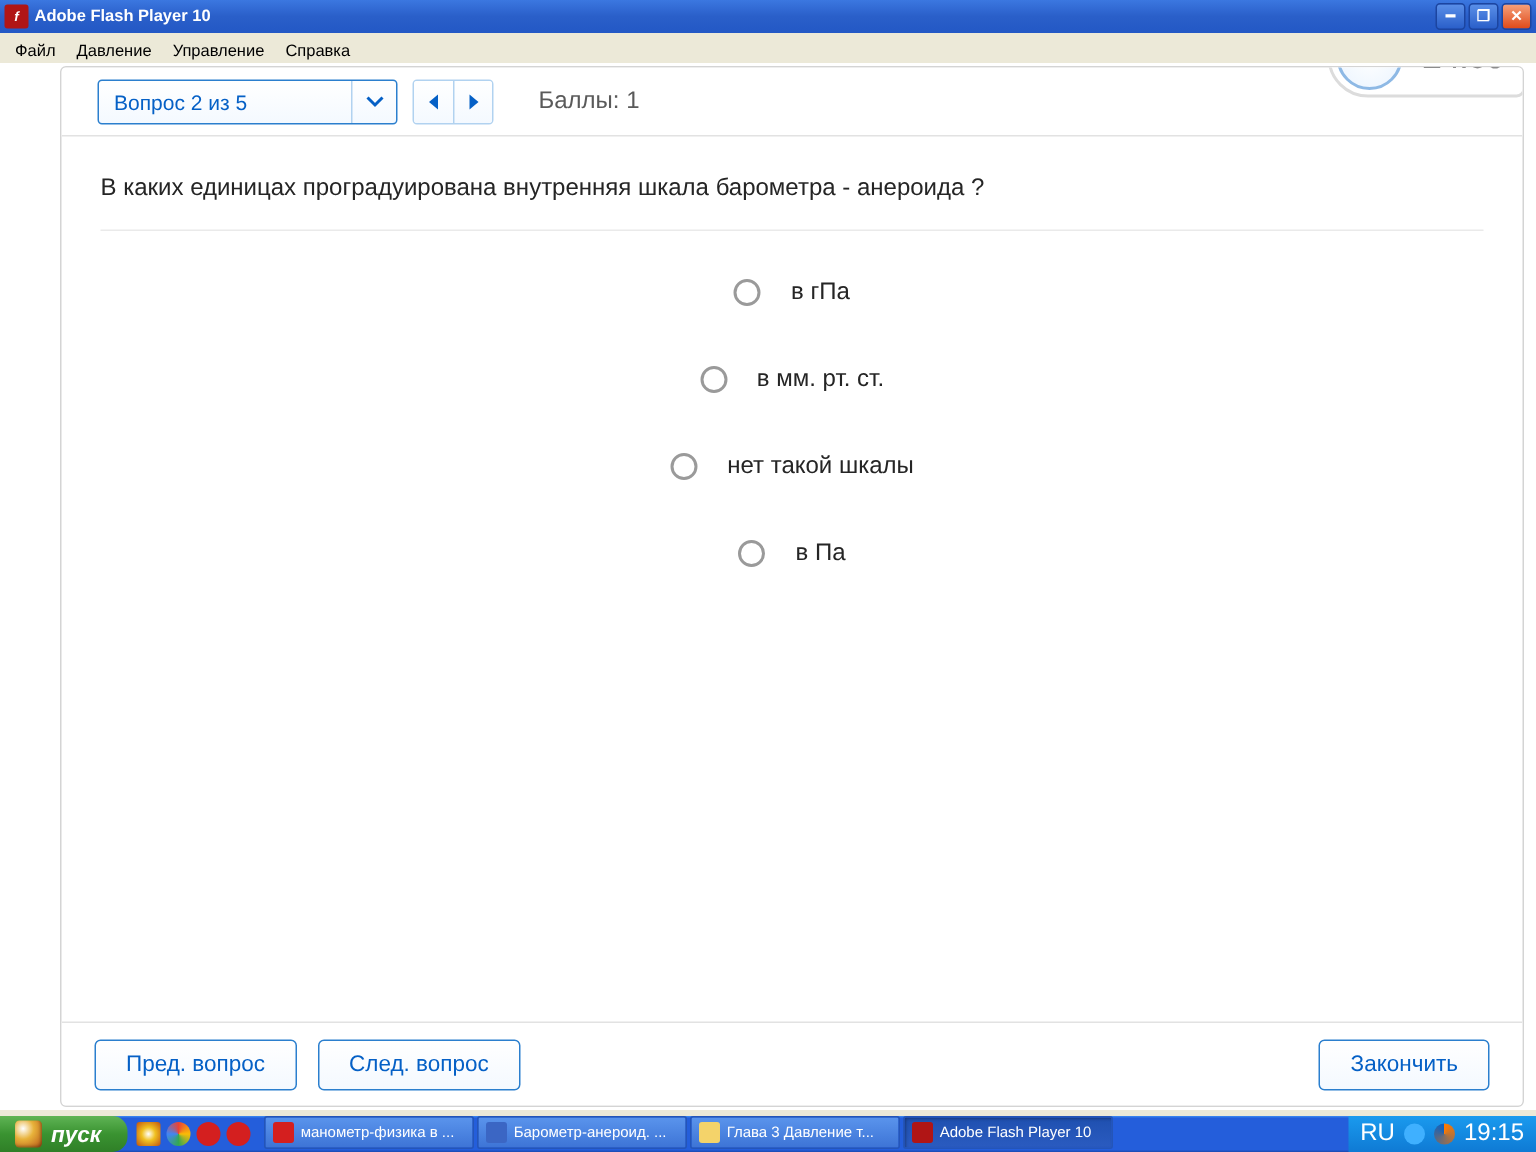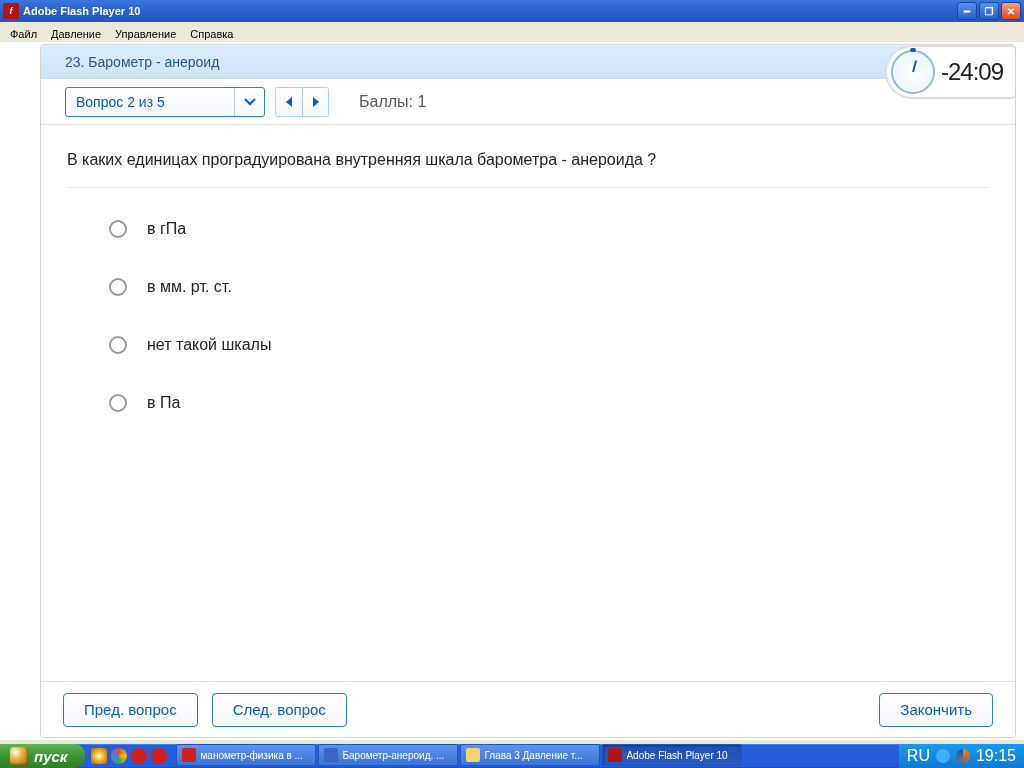--- a/index.html
+++ b/index.html
@@ -28,21 +28,21 @@
 .points { color:#5a5a5a; font-size:16px; margin-left:20px;}
 .timer-wrap { position:absolute; right:-2px; top:-34px; display:flex; align-items:center; gap:6px; background:#fff; border:2px solid #dcdcdc; border-radius:36px 8px 8px 36px; padding:2px 12px 2px 4px; height:54px;}
 .timer-clock { width:44px; height:44px; border:2px solid #8eb9e5; border-radius:50%; position:relative; background:radial-gradient(circle at 50% 50%, #fff, #eaf4ff);}
 .timer-clock::before{content:"";position:absolute;left:50%;top:50%;width:2px;height:12px;background:#0560c6;transform-origin:bottom center;transform:translate(-50%,-100%) rotate(15deg);}
 .timer-clock::after{content:"";position:absolute;left:50%;top:-4px;width:6px;height:4px;background:#0560c6;border-radius:2px;transform:translateX(-50%);}
 .timer-text { font-size:24px; font-weight:500; color:#222; letter-spacing:-1px;}
 
 .content { flex:1; padding:26px 26px; overflow:auto;}
 .question { font-size:16px; color:#252525; padding-bottom:18px; border-bottom:1px solid #eaeaea;}
 .options { padding:32px 42px; display:flex; flex-direction:column; gap:40px;}
-.option { display:flex; align-items:center; gap:20px; font-size:16px; color:#252525;}
+.option { display:flex; align-items:center; gap:20px; font-size:16px; color:#252525;justify-content:center;}
 .radio { width:18px; height:18px; border:2px solid #9a9a9a; border-radius:50%; flex-shrink:0;}
 
 .footer { height:56px; border-top:1px solid #e2e2e2; display:flex; align-items:center; padding:0 22px; gap:14px; background:#fff;text-align:center;}
 .btn { height:34px; padding:0 20px; border:1px solid #2b7fce; border-radius:4px; color:#0560c6; font-size:15px; background:linear-gradient(to bottom,#ffffff,#f4f9ff); display:flex; align-items:center;}
 .footer-spacer{flex:1;}
 
 
 .taskbar { position:absolute; bottom:0; left:0; right:0; height:24px; background:linear-gradient(to bottom,#3f8cf3 0%, #245edb 6%, #245edb 94%, #1b49ad 100%); display:flex; align-items:stretch; color:white; font-size:11px;}
 .start { background:linear-gradient(to bottom,#5fb455,#3a9331 50%,#2f7f27); padding:0 18px 0 10px; display:flex; align-items:center; gap:6px; font-weight:bold; font-style:italic; border-radius:0 10px 10px 0; font-size:15px;}
 .start-orb{width:18px;height:18px;border-radius:3px;background:radial-gradient(circle at 30% 30%, #fff, #e8b23a 40%, #b55316); box-shadow: inset -1px -1px 2px rgba(0,0,0,0.3);}
@@ -71,23 +71,20 @@
 
 <div class="menubar">
   <span>Файл</span>
   <span>Давление</span>
   <span>Управление</span>
   <span>Справка</span>
 </div>
 
 <div class="app">
   <div class="app-outer">
-    <div class="app-header">
-      <span>23. Барометр - анероид</span>
-    </div>
     <div class="toolbar">
       <div class="dropdown">
         <span>Вопрос 2 из 5</span>
         <div class="dropdown-arrow">
           <svg width="12" height="8">
               <path d="M1 1 L6 6 L11 1" stroke="#0560c6" stroke-width="2" fill="none"></path>
             </svg>
         </div>
       </div>
       <div class="nav-btns">

